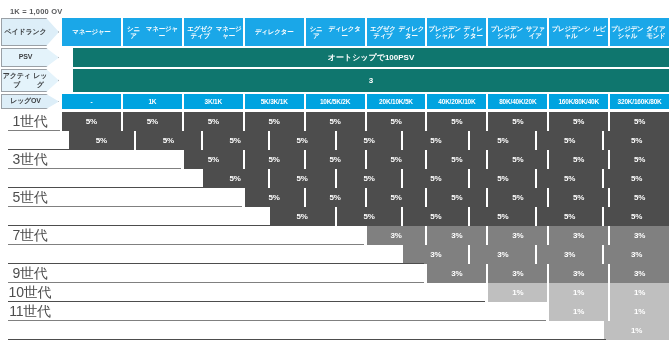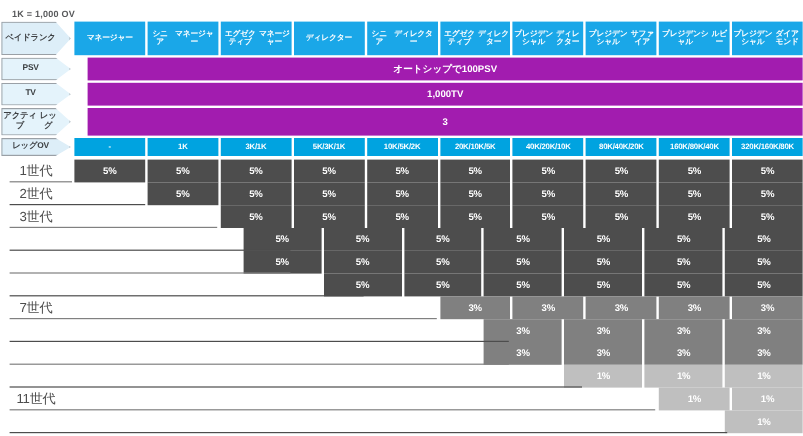--- a/index.html
+++ b/index.html
@@ -44,39 +44,39 @@
     letter-spacing:-.2px;
     padding-right:9px;
   }
   .tag.blue{background:#e4f3fb;}
   .tag span{display:block;}
 
   
   .gen-lbl{
     width:60px;min-width:60px;
     display:flex;align-items:center;justify-content:center;
-    font-size:11px;color:#4d4d4d;font-weight:normal;
+    font-size:14px;color:#4d4d4d;font-weight:normal;
     letter-spacing:-.2px;
   }
 
   
   .cells{display:flex;flex:1;gap:2px;padding-left:2px;box-sizing:border-box;}
   .cell{flex:1 1 0;min-width:0;display:flex;align-items:center;justify-content:center;
         font-size:7px;font-weight:bold;color:#ffffff;text-align:center;line-height:1.15;
         letter-spacing:-.2px;box-sizing:border-box;}
   .cell.empty{background:transparent;}
 
   
   .r-rank{height:28px;margin-bottom:2px;}
   .r-rank .cell{background:#1aa7e8;font-size:6.5px;padding:0 1px;}
 
   
   .r-banner{height:19px;margin-bottom:2px;}
   .r-banner .bar{
-    flex:1;background:#a21caf;margin-left:13px;
+    flex:1;background:#0f766e;margin-left:13px;
     display:flex;align-items:center;justify-content:center;
     font-size:8px;font-weight:bold;color:#ffffff;
   }
   .r-banner.tall{height:23px;}
 
   
   .r-legov{height:15px;margin-bottom:3px;}
   .r-legov .cell{background:#00a3e0;font-size:6.5px;}
 
   
@@ -151,28 +151,20 @@
 
     <div class="row r-banner">
       <div class="lbl-col">
         <div class="tag blue">
           <span>PSV</span>
         </div>
       </div>
       <div class="bar">オートシップで100PSV</div>
     </div>
 
-    <div class="row r-banner">
-      <div class="lbl-col">
-        <div class="tag blue">
-          <span>TV</span>
-        </div>
-      </div>
-      <div class="bar">1,000TV</div>
-    </div>
 
     <div class="row r-banner tall">
       <div class="lbl-col">
         <div class="tag blue">
           <span>アクティブ</span>
           <span>レッグ</span>
         </div>
       </div>
       <div class="bar">3</div>
     </div>
@@ -208,21 +200,20 @@
             <div class="cell val v5">5%</div>
             <div class="cell val v5">5%</div>
             <div class="cell val v5">5%</div>
             <div class="cell val v5">5%</div>
             <div class="cell val v5">5%</div>
             <div class="cell val v5">5%</div>
           </div>
           <div class="rule" style="width: 52px;"></div>
         </div>
         <div class="row r-gen">
-          <div class="gen-lbl">2世代</div>
           <div class="cells">
             <div class="cell empty"></div>
             <div class="cell val v5">5%</div>
             <div class="cell val v5">5%</div>
             <div class="cell val v5">5%</div>
             <div class="cell val v5">5%</div>
             <div class="cell val v5">5%</div>
             <div class="cell val v5">5%</div>
             <div class="cell val v5">5%</div>
             <div class="cell val v5">5%</div>
@@ -255,20 +246,21 @@
             <div class="cell val v5">5%</div>
             <div class="cell val v5">5%</div>
             <div class="cell val v5">5%</div>
             <div class="cell val v5">5%</div>
             <div class="cell val v5">5%</div>
             <div class="cell val v5">5%</div>
           </div>
           <div class="rule dark" style="width: 234.1px;"></div>
         </div>
         <div class="row r-gen">
+          <div class="gen-lbl">5世代</div>
           <div class="cells">
             <div class="cell empty"></div>
             <div class="cell empty"></div>
             <div class="cell empty"></div>
             <div class="cell val v5">5%</div>
             <div class="cell val v5">5%</div>
             <div class="cell val v5">5%</div>
             <div class="cell val v5">5%</div>
             <div class="cell val v5">5%</div>
             <div class="cell val v5">5%</div>
@@ -316,35 +308,37 @@
             <div class="cell empty"></div>
             <div class="cell empty"></div>
             <div class="cell val v3">3%</div>
             <div class="cell val v3">3%</div>
             <div class="cell val v3">3%</div>
             <div class="cell val v3">3%</div>
           </div>
           <div class="rule dark" style="width: 416.2px;"></div>
         </div>
         <div class="row r-gen">
+          <div class="gen-lbl">9世代</div>
           <div class="cells">
             <div class="cell empty"></div>
             <div class="cell empty"></div>
             <div class="cell empty"></div>
             <div class="cell empty"></div>
             <div class="cell empty"></div>
             <div class="cell empty"></div>
             <div class="cell val v3">3%</div>
             <div class="cell val v3">3%</div>
             <div class="cell val v3">3%</div>
             <div class="cell val v3">3%</div>
           </div>
           <div class="rule" style="width: 416.2px;"></div>
         </div>
         <div class="row r-gen">
+          <div class="gen-lbl">10世代</div>
           <div class="cells">
             <div class="cell empty"></div>
             <div class="cell empty"></div>
             <div class="cell empty"></div>
             <div class="cell empty"></div>
             <div class="cell empty"></div>
             <div class="cell empty"></div>
             <div class="cell empty"></div>
             <div class="cell val v1">1%</div>
             <div class="cell val v1">1%</div>

